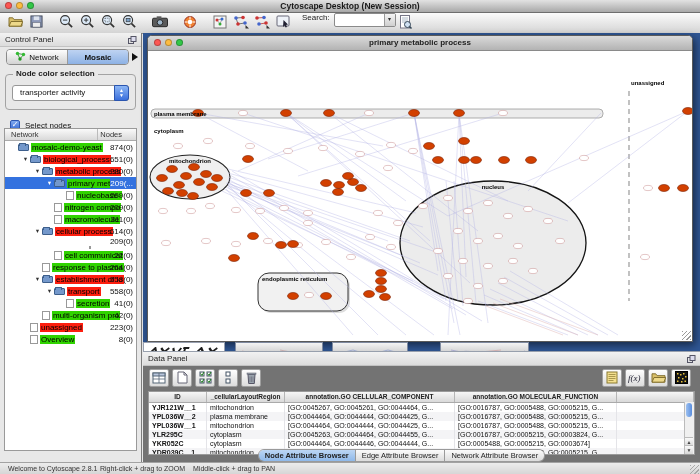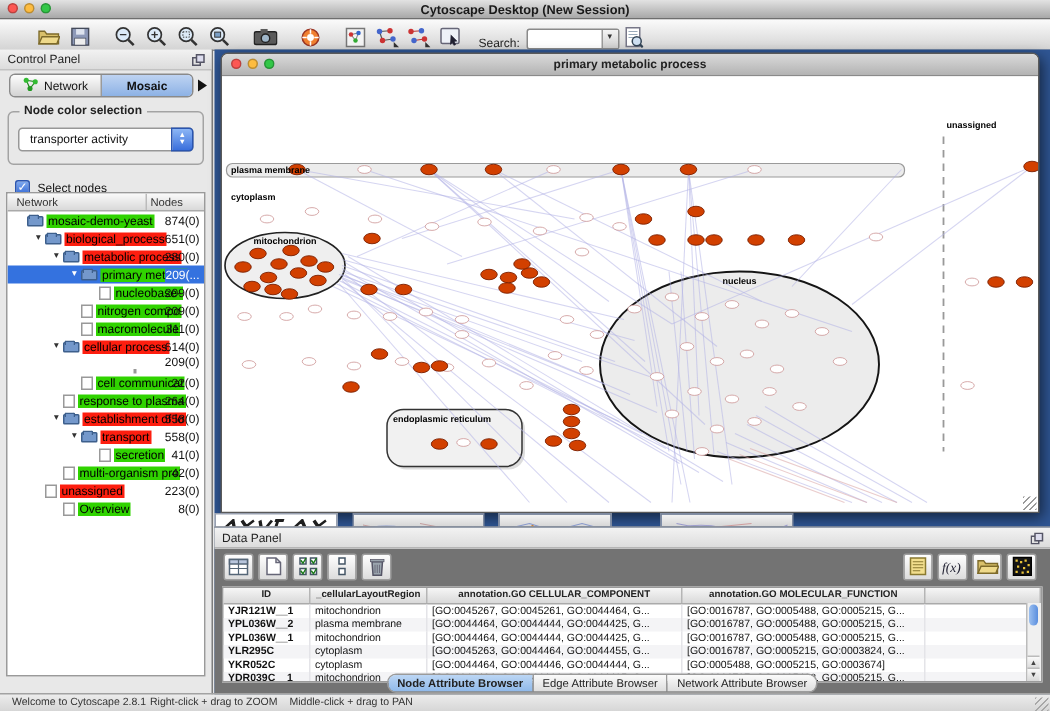--- a/index.html
+++ b/index.html
@@ -10,21 +10,21 @@
   #titlebar{position:absolute;top:0;left:0;right:0;height:12px;
     background:linear-gradient(#e2e2e2,#a8a8a8);border-bottom:1px solid #6e6e6e}
   .lights{position:absolute;left:5px;top:2px;display:flex;gap:4px}
   .light{width:7px;height:7px;border-radius:50%;border:1px solid rgba(0,0,0,.25);box-sizing:border-box}
   .l-close{background:#fc5753}.l-min{background:#fdbc40}.l-zoom{background:#33c748}
   #app-title{display:block;text-align:center;font-size:8.5px;font-weight:bold;
     line-height:12px;color:#1a1a1a}
   
   #toolbar{position:absolute;top:13px;left:0;right:0;height:20px;
     background:linear-gradient(#fbfbfb,#d4d4d4);border-bottom:1px solid #8d8d8d;
-    display:flex;align-items:flex-end;padding-left:23px}
+    display:flex;align-items:flex-start;padding-left:6px}
   .tbico{width:19px;height:17px;display:flex;align-items:center;justify-content:center;margin-right:2px}
   .tbgap{width:9px}
   #search-label{font-size:8px;color:#222;margin:0 4px 0 8px}
   #search-combo{width:60px;height:12px;background:#fff;border:1px solid #8a8a8a;
     border-radius:2px;position:relative;font-size:8px}
   #search-combo .arr{position:absolute;right:0;top:0;bottom:0;width:10px;background:linear-gradient(#f4f4f4,#cfcfcf);
     border-left:1px solid #9a9a9a;font-size:6px;line-height:11px;text-align:center;color:#333}
   
   #controlpanel{position:absolute;top:33px;left:0;width:142px;bottom:11px;
     background:#e8e8e8;border-right:1px solid #7c7c7c;box-sizing:border-box}
@@ -387,21 +387,21 @@
           <span class="picon"></span>
           <span class="tlabel hl-green">multi-organism pro</span>
           <span class="tcount">42(0)</span>
         </div>
         <div class="trow" style="padding-left: 16px;">
           <span class="tarrow"></span>
           <span class="picon"></span>
           <span class="tlabel hl-red">unassigned</span>
           <span class="tcount">223(0)</span>
         </div>
-        <div class="trow" style="padding-left: 4px; margin-left: 24px;">
+        <div class="trow" style="padding-left: 16px;">
           <span class="tarrow"></span>
           <span class="picon"></span>
           <span class="tlabel hl-green">Overview</span>
           <span class="tcount">8(0)</span>
         </div>
       </div>
   </div>
 </div>
 
 <div id="desktop">

